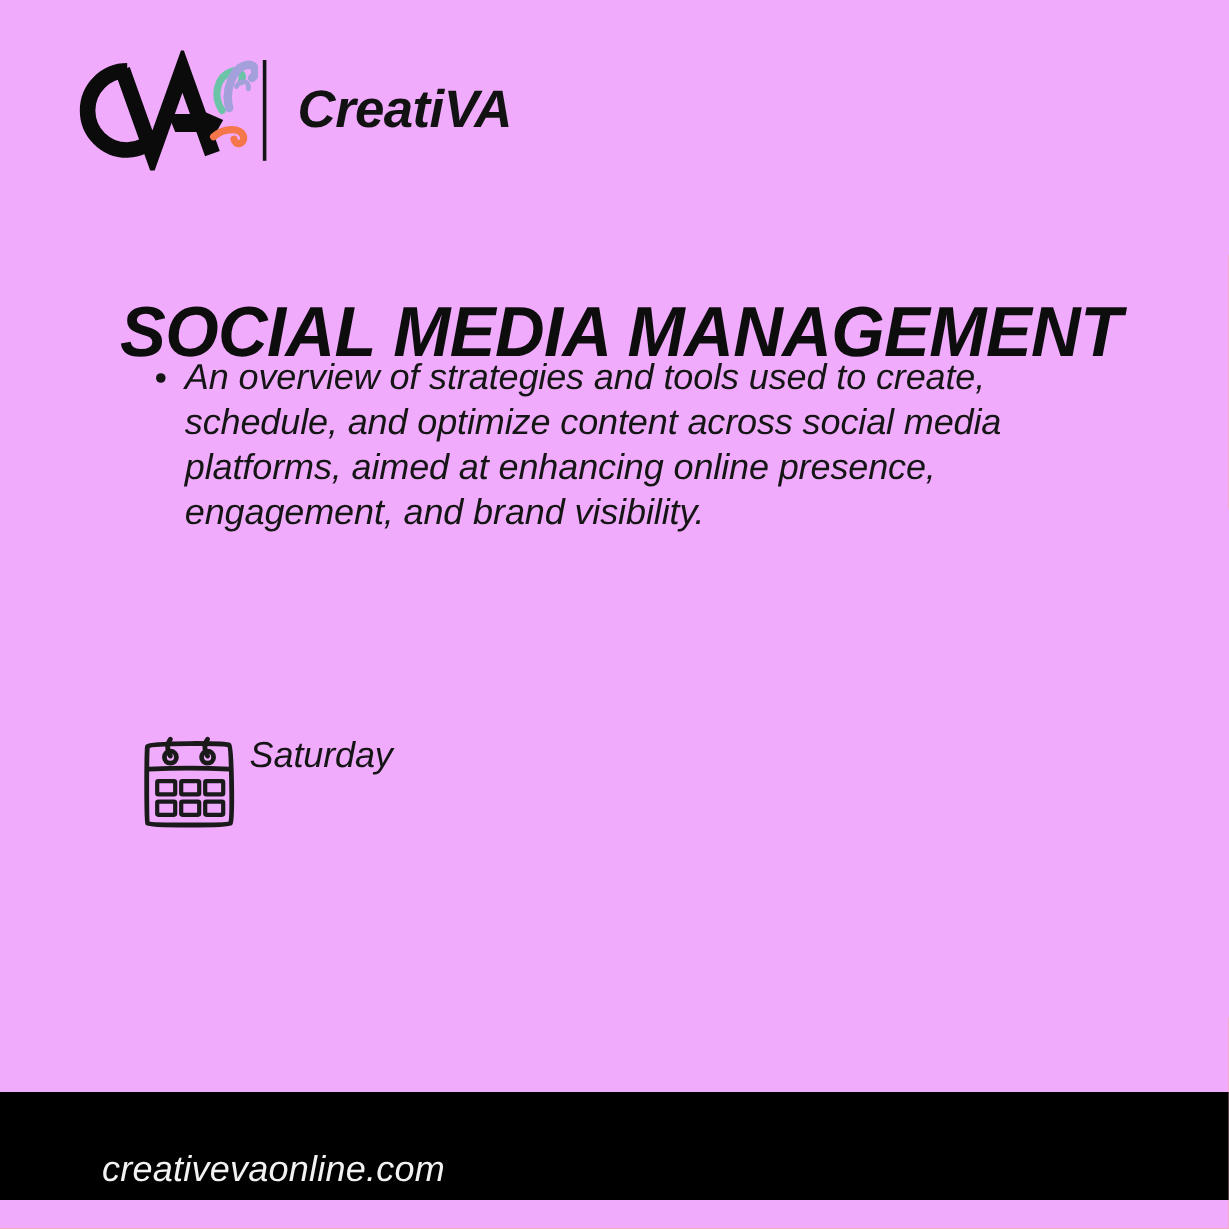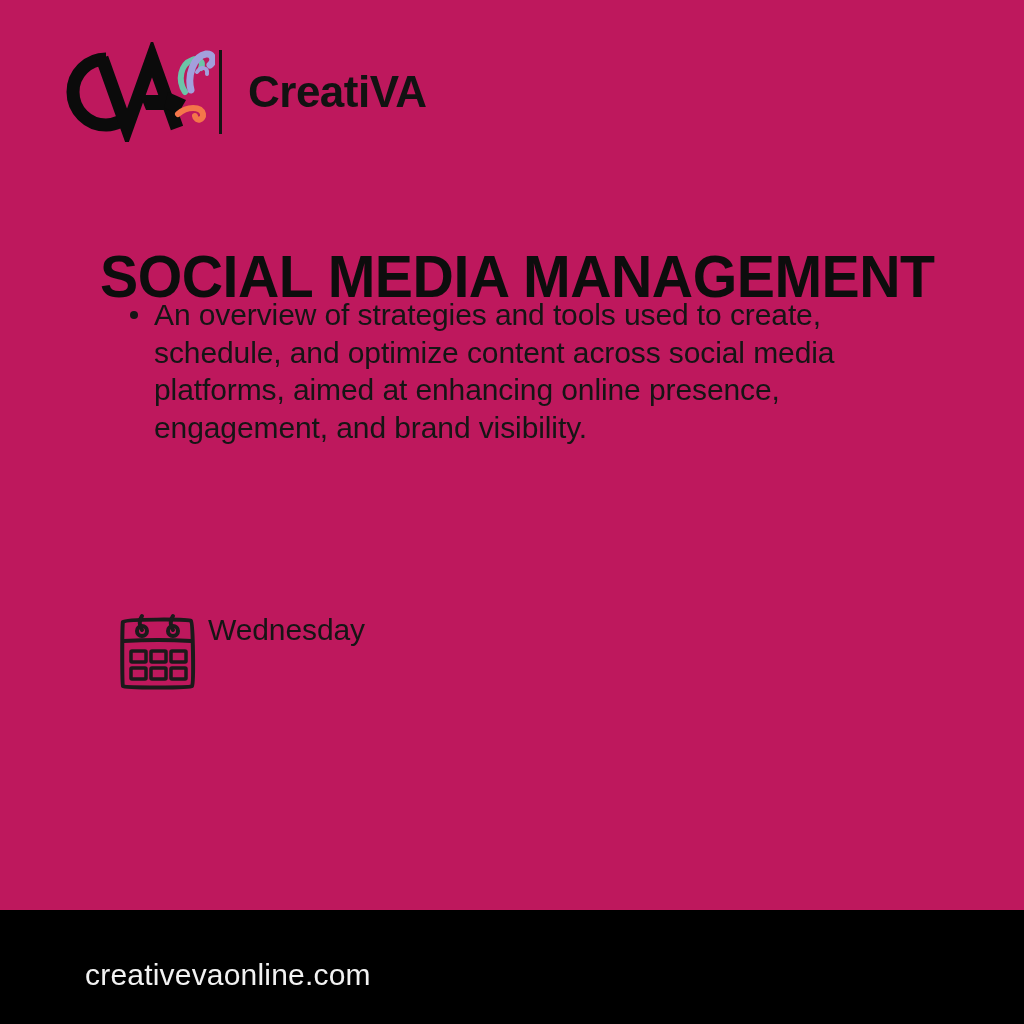--- a/index.html
+++ b/index.html
@@ -11,22 +11,23 @@
     width: 1024px;
     height: 1024px;
     overflow: hidden;
     font-family: "Liberation Sans", sans-serif;
     background: #F5B046;
   }
   .poster {
     position: relative;
     width: 1024px;
     height: 1024px;
-    background: #be185d;
+    background: #f0abfc;
     box-sizing: border-box;
+    font-style: italic;
   }
 
   
   .brand {
     position: absolute;
     left: 45px;
     top: 42px;
     display: flex;
     align-items: center;
     height: 100px;
@@ -122,21 +123,21 @@
     letter-spacing: -0.1px;
     white-space: nowrap;
   }
 
   
   .footer {
     position: absolute;
     left: 0;
     right: 0;
     top: 910px;
-    height: 114px;
+    height: 90px;
     background: #000000;
   }
   .footer-url {
     position: absolute;
     left: 85px;
     top: 50px;
     font-size: 30px;
     color: #F2F2F2;
     letter-spacing: 0.2px;
     line-height: 1;
@@ -196,21 +197,21 @@
       <rect x="15" y="45" width="15" height="11" rx="1" fill="none" stroke="#1A1A1A" stroke-width="3.5"></rect>
       <rect x="35" y="45" width="15" height="11" rx="1" fill="none" stroke="#1A1A1A" stroke-width="3.5"></rect>
       <rect x="55" y="45" width="15" height="11" rx="1" fill="none" stroke="#1A1A1A" stroke-width="3.5"></rect>
 
       <rect x="15" y="62" width="15" height="11" rx="1" fill="none" stroke="#1A1A1A" stroke-width="3.5"></rect>
       <rect x="35" y="62" width="15" height="11" rx="1" fill="none" stroke="#1A1A1A" stroke-width="3.5"></rect>
       <rect x="55" y="62" width="15" height="11" rx="1" fill="none" stroke="#1A1A1A" stroke-width="3.5"></rect>
     </svg>
 
     <div class="schedule-text">
-      <div class="schedule-line">Wednesday</div>
+      <div class="schedule-line">Saturday</div>
     </div>
   </div>
 
   <div class="footer">
     <div class="footer-url">creativevaonline.com</div>
   </div>
 
 </div>
 
 </body></html>

